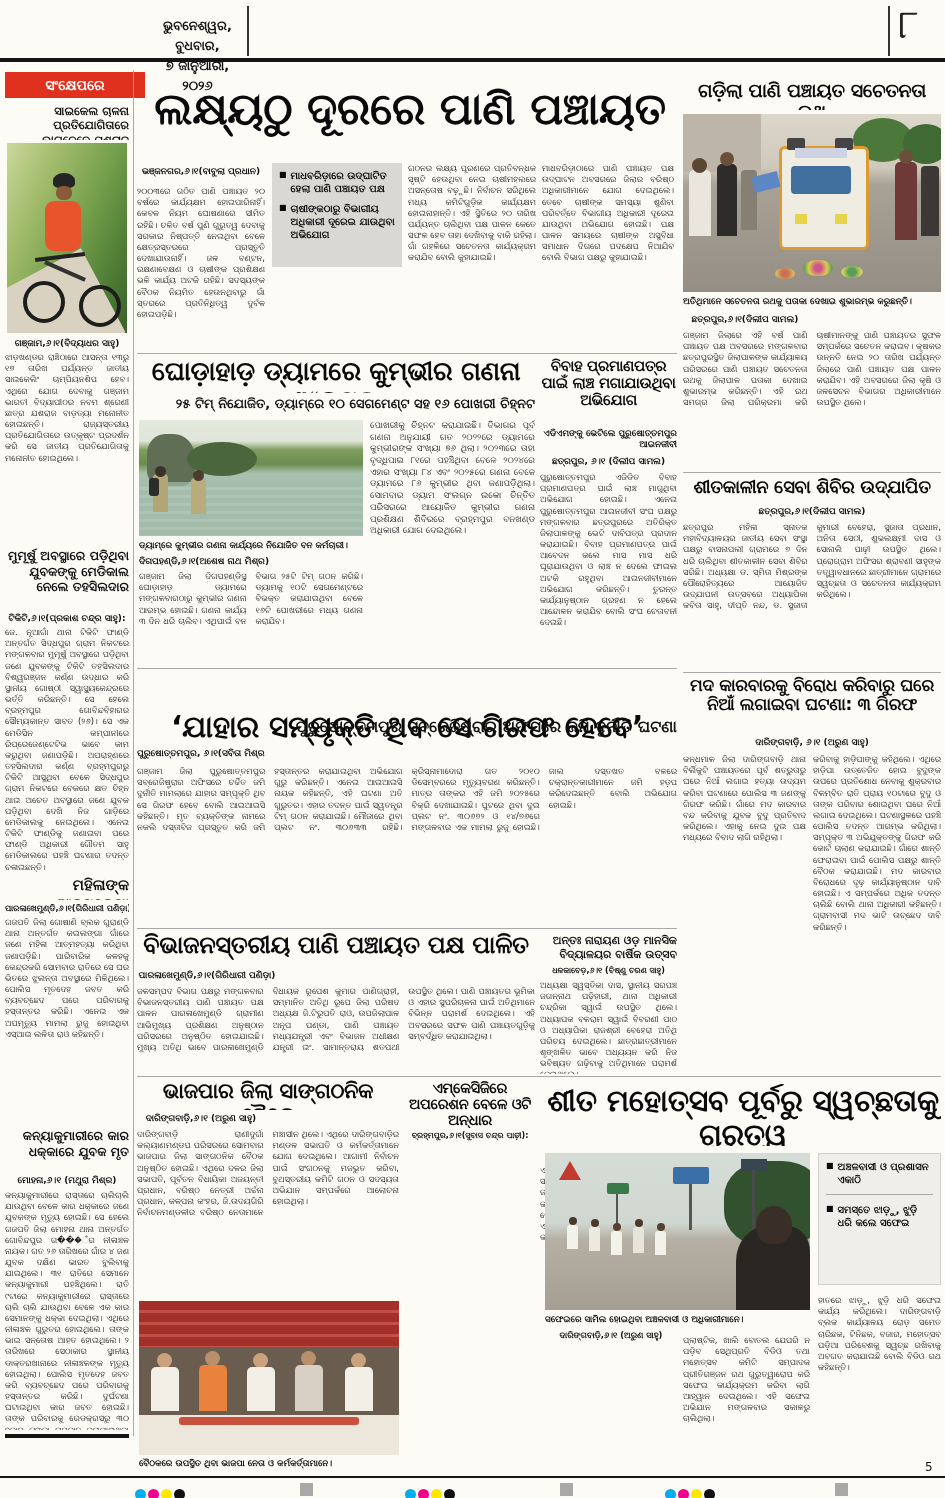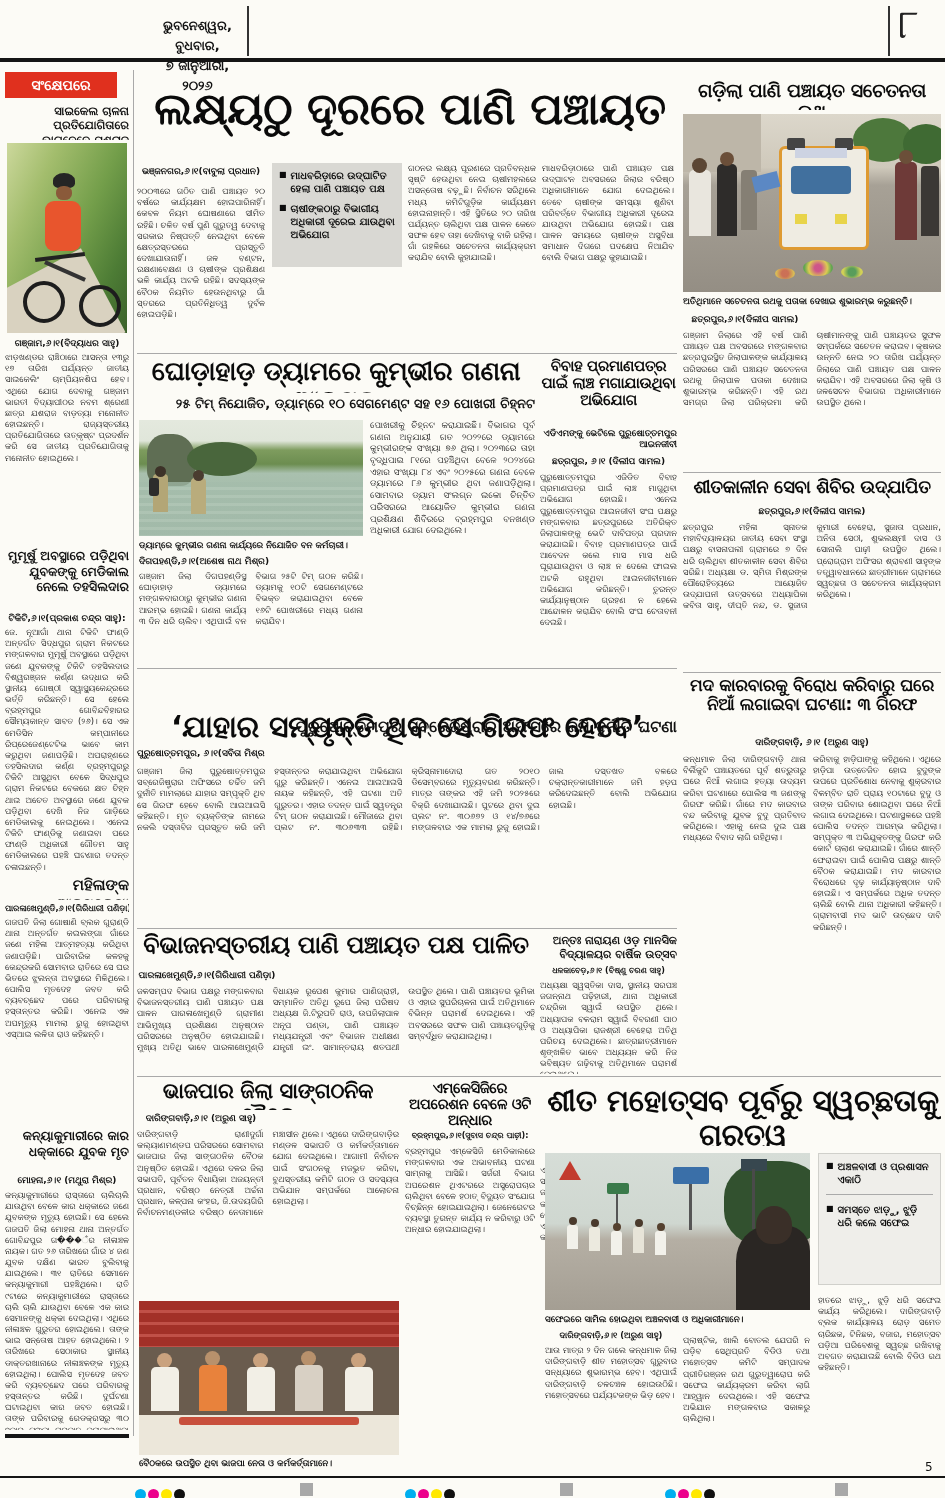--- a/index.html
+++ b/index.html
@@ -45,21 +45,21 @@
 
   <div class="abs dateline" style="left:150px;top:16px;width:95px;text-align:center;">
     <div>ଭୁବନେଶ୍ୱର, ବୁଧବାର,</div>
     <div>୭ ଜାନୁଆରୀ, ୨୦୨୬</div>
   </div>
   <div class="abs vline" style="left:247px;top:6px;width:2px;height:50px;"></div>
   <div class="abs vline" style="left:888px;top:6px;width:2px;height:50px;"></div>
   <div class="abs pgnum" style="left:898px;top:4px;">୮</div>
   <div class="abs rule" style="left:0;top:58px;width:945px;height:4px;"></div>
 
-  <div class="abs redband" style="left:5px;top:72px;width:112px;height:26px;align-items:center;">
+  <div class="abs redband" style="left:5px;top:72px;width:140px;height:26px;align-items:center;">
     <span>ସଂକ୍ଷେପରେ</span>
   </div>
 
   <div class="abs sub" style="left:5px;top:104px;width:124px;height:36px;font-size:11.5px;">ସାଇକେଲ ଚାଳନା ପ୍ରତିଯୋଗିତାରେ ଭାଗନେବେ ଯଶରାଜ</div>
   <div class="abs photo" style="left:7px;top:143px;width:120px;height:190px;">
     <div class="ps" style="inset:0;background:linear-gradient(115deg,#ccd89c 0%,#a3bd6d 25%,#739e4a 55%,#4d7c35 80%,#3b612a 100%);"></div>
     <div class="ps" style="left:-45px;bottom:-40px;width:150px;height:95px;background:#d9d2c0;transform:rotate(-28deg);"></div>
     <div class="ps" style="left:38px;top:58px;width:36px;height:50px;background:#e8552d;border-radius:9px;"></div>
     <div class="ps" style="left:46px;top:30px;width:22px;height:15px;background:#252525;border-radius:50% 50% 30% 30%;"></div>
     <div class="ps" style="left:49px;top:43px;width:16px;height:14px;background:#8a5a3a;border-radius:45%;"></div>
@@ -198,21 +198,20 @@
     <div class="ps" style="left:156px;top:64px;width:28px;height:46px;background:#d8d0c4;border-radius:5px 5px 0 0;"></div>
     <div class="ps" style="left:212px;top:52px;width:15px;height:15px;background:#caa27e;border-radius:50%;"></div>
     <div class="ps" style="left:206px;top:66px;width:28px;height:44px;background:#f2efe6;border-radius:5px 5px 0 0;"></div>
     <div class="ps" style="left:0;bottom:0;width:260px;height:40px;background:#ece7da;"></div>
     <div class="ps" style="left:40px;bottom:30px;width:180px;height:8px;background:#c8503c;border-radius:3px;"></div>
   </div>
   <div class="abs cap" style="left:139px;top:1458px;width:260px;height:14px;">ବୈଠକରେ ଉପସ୍ଥିତ ଥିବା ଭାଜପା ନେତା ଓ କର୍ମକର୍ତ୍ତାମାନେ।</div>
 
   <div class="abs hl" style="left:405px;top:1080px;width:130px;height:48px;font-size:14.5px;">ଏମ୍‌କେସିଜିରେ ଅପରେଶନ ବେଳେ ଓଟି ଅନ୍ଧାର</div>
   <div class="abs by" style="left:405px;top:1131px;width:130px;font-size:8px;"><span>ବ୍ରହ୍ମପୁର,୬।୧(ସୁବାସ ଚନ୍ଦ୍ର ପାଢ଼ୀ):</span></div>
-  <div class="abs bt" style="left:405px;top:1146px;width:130px;height:290px;">ବ୍ରହ୍ମପୁର ଏମ୍‌କେସିଜି ମେଡିକାଲରେ ମଙ୍ଗଳବାର ଏକ ଅଭାବନୀୟ ଘଟଣା ସାମ୍ନାକୁ ଆସିଛି। ସର୍ଜରୀ ବିଭାଗ ଅପରେଶନ ଥିଏଟରରେ ଅସ୍ତ୍ରୋପଚାର ଚାଲିଥିବା ବେଳେ ହଠାତ୍ ବିଦ୍ୟୁତ ସଂଯୋଗ ବିଚ୍ଛିନ୍ନ ହୋଇଯାଇଥିଲା। ଜେନେରେଟର ବ୍ୟବସ୍ଥା ତୁରନ୍ତ କାର୍ଯ୍ୟ ନ କରିବାରୁ ଓଟି ଅନ୍ଧାର ହୋଇଯାଇଥିଲା।</div>
   <div class="abs bt" style="left:540px;top:1165px;width:137px;height:142px;">ଏହି ସମୟରେ ମୋବାଇଲ ଲାଇଟ ସାହାଯ୍ୟରେ ଡାକ୍ତରମାନେ ଅସ୍ତ୍ରୋପଚାର ଜାରି ରଖିଥିଲେ। ମଧ୍ୟ ଅପରେଶନ କରୁଥିବା ଡାକ୍ତର ଓ କର୍ମଚାରୀ ସମସ୍ୟା ଭୋଗିଥିଲେ। ରୋଗୀଙ୍କ ସମ୍ପର୍କୀୟମାନେ ଏନେଇ ଅସନ୍ତୋଷ ପ୍ରକାଶ କରିଛନ୍ତି। କର୍ତ୍ତୃପକ୍ଷ ତଦନ୍ତ ନିର୍ଦ୍ଦେଶ ଦେଇଛନ୍ତି।</div>
 
   <div class="abs hl" style="left:545px;top:1084px;width:396px;height:62px;font-size:30px;">ଶୀତ ମହୋତ୍ସବ ପୂର୍ବରୁ ସ୍ୱଚ୍ଛତାକୁ ଗୁରୁତ୍ୱ</div>
   <div class="abs photo" style="left:545px;top:1153px;width:265px;height:157px;">
     <div class="ps" style="inset:0;background:linear-gradient(#d6ddd7 0%,#cfd7d0 45%,#b5afa4 55%,#a49e93 100%);"></div>
     <div class="ps" style="right:-14px;top:8px;width:100px;height:86px;background:#32512f;border-radius:42%;"></div>
     <div class="ps" style="left:128px;top:14px;width:36px;height:17px;background:#3a6fa8;border-radius:2px;"></div>
     <div class="ps" style="left:144px;top:31px;width:3px;height:46px;background:#555;"></div>
     <div class="ps" style="left:62px;top:30px;width:22px;height:11px;background:#3a7a4a;border-radius:2px;"></div>
     <div class="ps" style="left:71px;top:41px;width:2px;height:36px;background:#555;"></div>
@@ -237,21 +236,20 @@
       <span class="mk">■</span>
       <span>ଅଞ୍ଚଳବାସୀ ଓ ପ୍ରଶାସନ ଏକାଠି</span>
     </div>
     <div class="gitem" style="margin-top:8px;">
       <span class="mk">■</span>
       <span>ସମସ୍ତେ ଝାଡ଼ୁ, ଝୁଡ଼ି ଧରି କଲେ ସଫେଇ</span>
     </div>
   </div>
   <div class="abs cap" style="left:545px;top:1314px;width:265px;height:13px;">ସଫେଇରେ ସାମିଲ ହୋଇଥିବା ଅଞ୍ଚଳବାସୀ ଓ ଅଧିକାରୀମାନେ।</div>
   <div class="abs by" style="left:545px;top:1330px;width:132px;font-size:8.4px;"><span>ଦାରିଙ୍ଗବାଡ଼ି,୬।୧ (ଅରୁଣ ସାହୁ)</span></div>
-  <div class="abs bt" style="left:545px;top:1345px;width:132px;height:92px;">ଆଉ ମାତ୍ର ୨ ଦିନ ଗଲେ କନ୍ଧମାଳ ଜିଲା ଦାରିଙ୍ଗବାଡ଼ି ଶୀତ ମହୋତ୍ସବ ଗୁରୁବାର ସନ୍ଧ୍ୟାରେ ଶୁଭାରମ୍ଭ ହେବ। ଏଥିପାଇଁ ଦାରିଙ୍ଗବାଡ଼ି ଚଳଚଞ୍ଚଳ ହୋଇଉଠିଛି। ମହୋତ୍ସବରେ ପର୍ଯ୍ୟଟକଙ୍କ ଭିଡ଼ ହେବ।</div>
   <div class="abs bt" style="left:683px;top:1335px;width:127px;height:102px;">ପ୍ଲାଷ୍ଟିକ, ଖାଲି ବୋତଲ ଯେପରି ନ ପଡ଼ିବ ସେଥିପ୍ରତି ବିଡିଓ ତଥା ମହୋତ୍ସବ କମିଟି ସମ୍ପାଦକ ପ୍ରୀତିରଞ୍ଜନ ରଥ ଗୁରୁତ୍ୱାରୋପ କରି ସଫେଇ କାର୍ଯ୍ୟକ୍ରମ କରିବା ଲାଗି ଆହ୍ୱାନ ଦେଇଥିଲେ। ଏହି ସଫେଇ ଅଭିଯାନ ମଙ୍ଗଳବାର ସକାଳରୁ ଚାଲିଥିଲା।</div>
   <div class="abs bt" style="left:818px;top:1295px;width:123px;height:142px;">ହାତରେ ଝାଡ଼ୁ, ଝୁଡ଼ି ଧରି ସଫେଇ କାର୍ଯ୍ୟ କରିଥିଲେ। ଦାରିଙ୍ଗବାଡ଼ି ବ୍ଲକ କାର୍ଯ୍ୟାଳୟ ରୋଡ଼ ସମେତ ଚାରିଛକ, ଟିନିଛକ, ବଜାର, ମହୋତ୍ସବ ପଡ଼ିଆ ପରିବେଶକୁ ସ୍ୱଚ୍ଛ ରଖିବାକୁ ଅବଗତ କରାଯାଇଛି ବୋଲି ବିଡିଓ ରଥ କହିଛନ୍ତି।</div>
 
   <div class="abs" style="left:925px;top:1460px;font-size:12px;font-weight:400;color:#111;">5</div>
   <div class="abs rule" style="left:0;top:1476px;width:945px;height:2px;"></div>
 
   <div class="abs" style="left:135px;top:1484px;">
     <span class="dot" style="background:#00aeef;"></span><span class="dot" style="background:#ec008c;"></span><span class="dot" style="background:#ffe800;"></span><span class="dot" style="background:#111;"></span>
   </div>
   <div class="abs graysq" style="left:300px;top:1483px;"></div>

